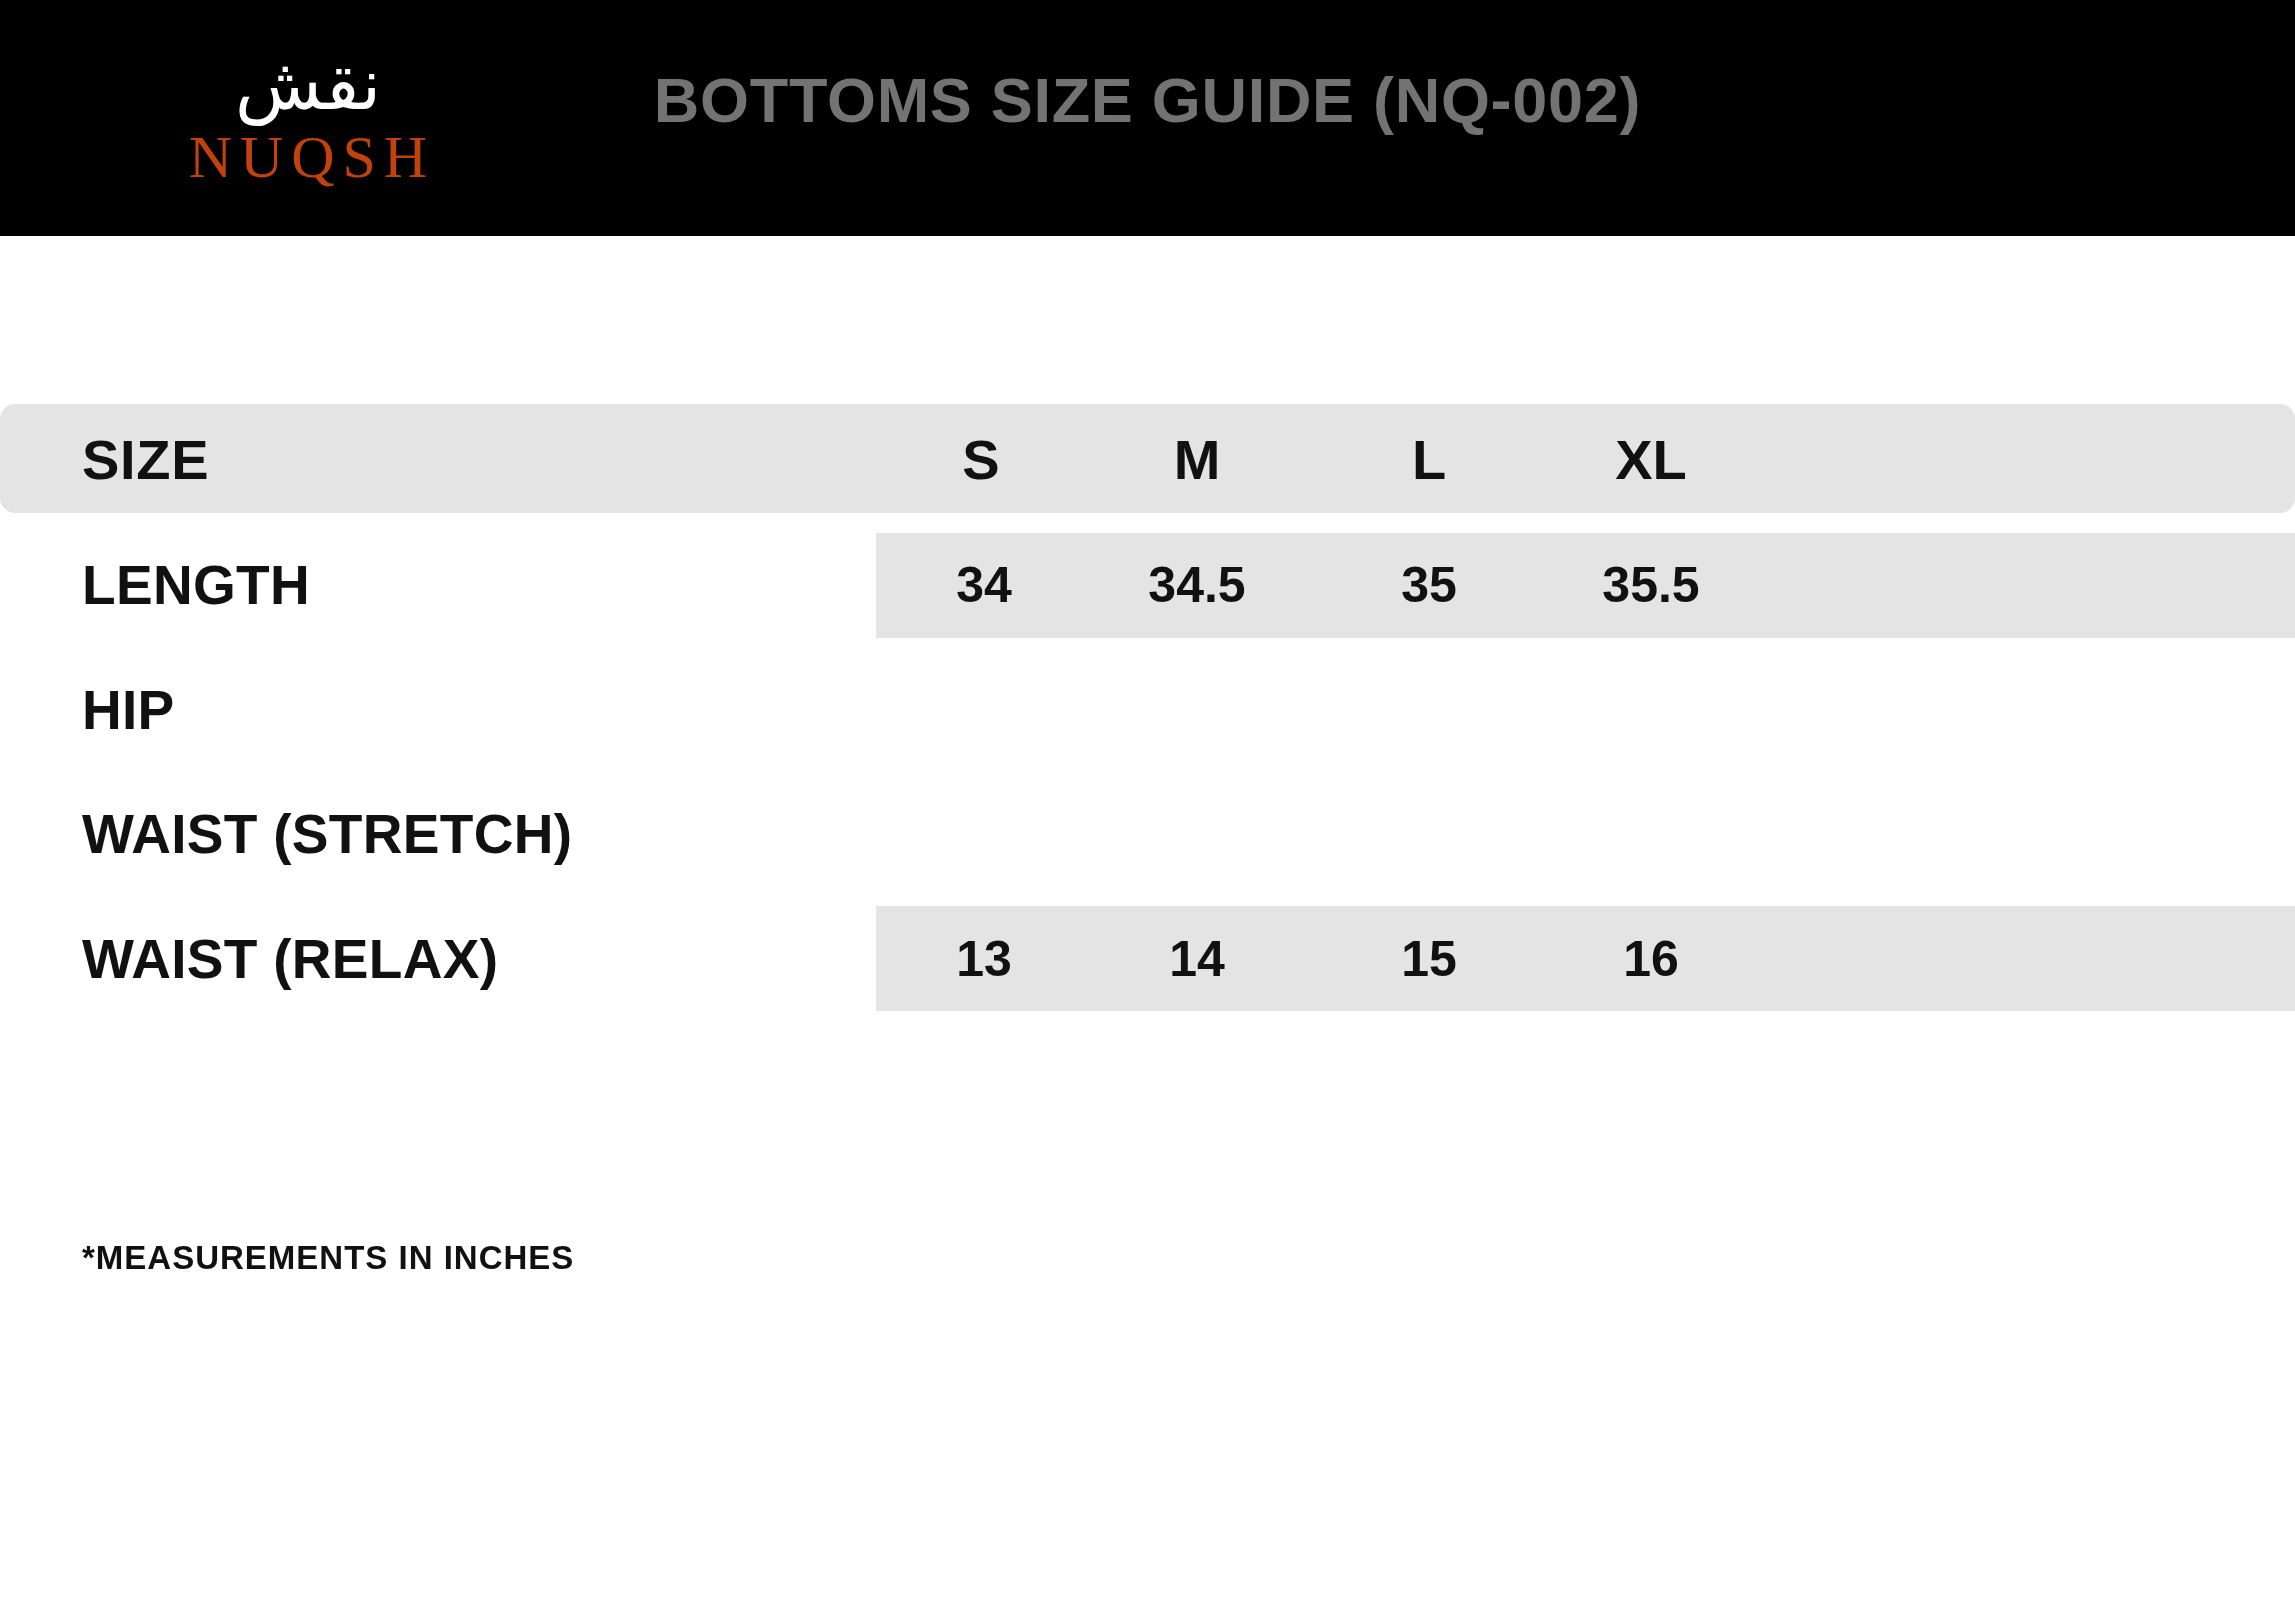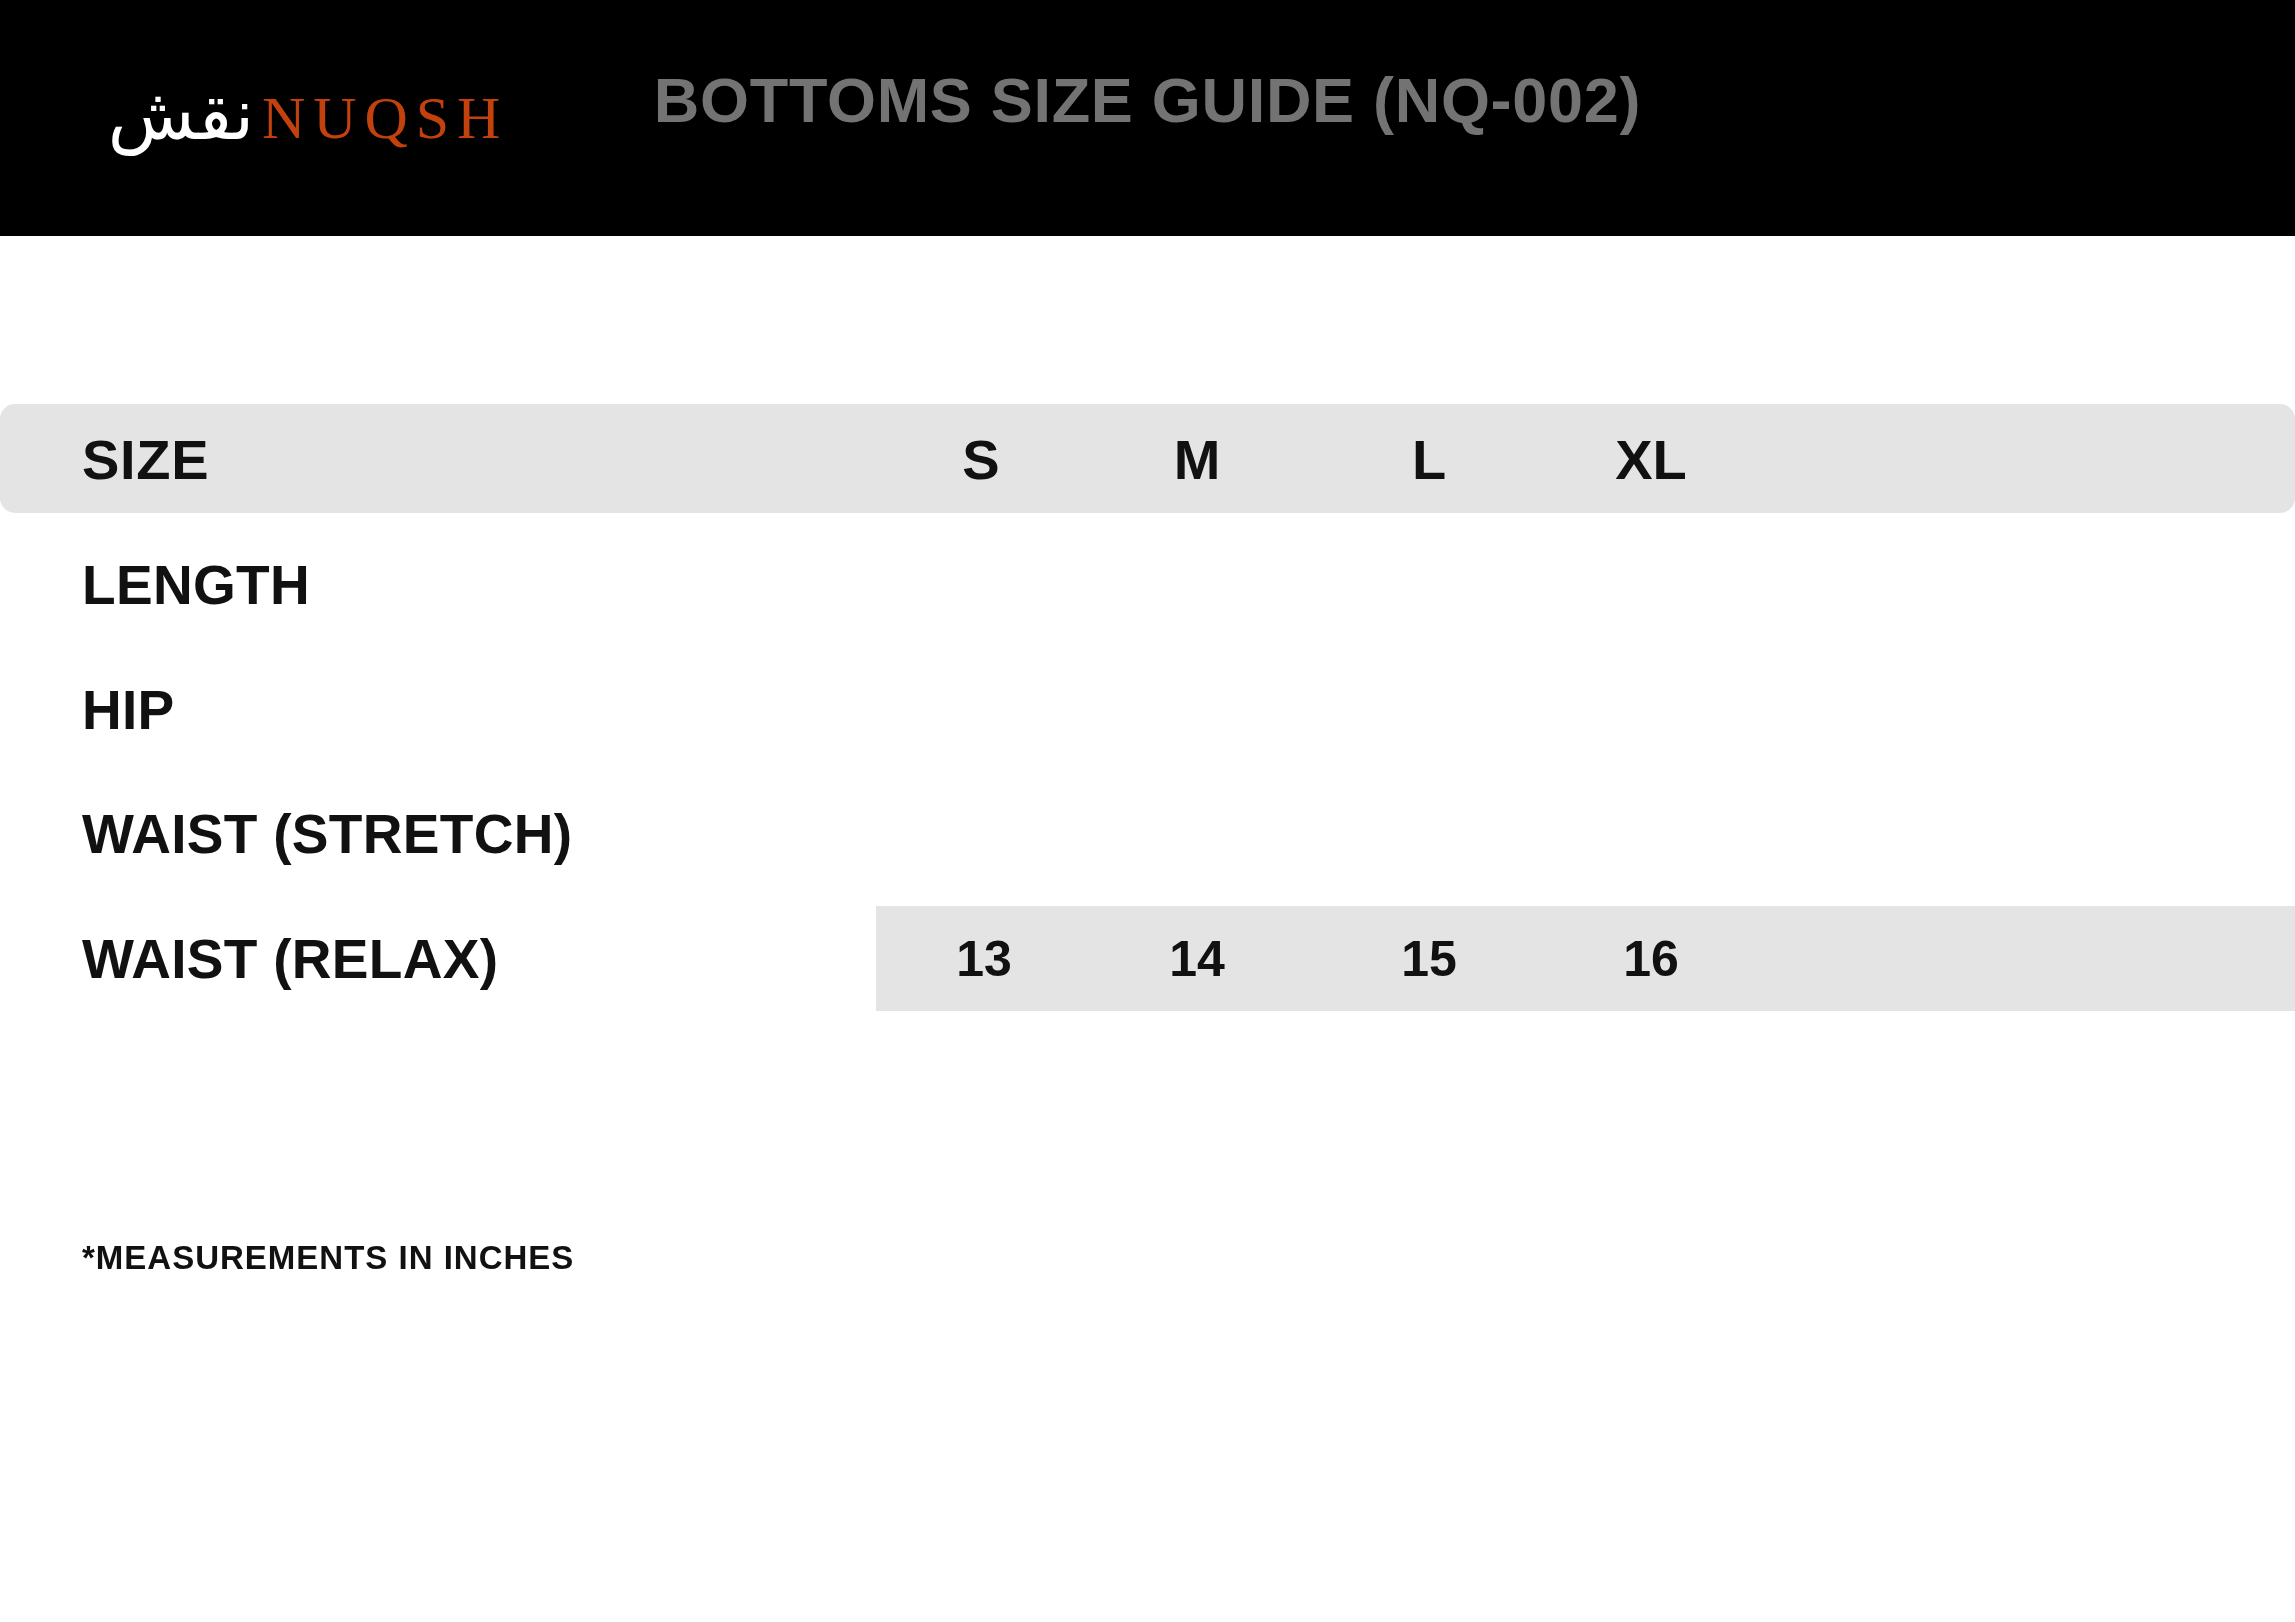--- a/index.html
+++ b/index.html
@@ -24,21 +24,21 @@
     width: 2295px;
     height: 236px;
     background: #000000;
     display: flex;
     align-items: center;
   }
   .brand-block {
     width: 458px;
     margin-left: 79px;
     display: flex;
-    flex-direction: row;
+    flex-direction: column;
     align-items: center;
     justify-content: center;
   }
   .brand-arabic {
     color: #ffffff;
     font-size: 71px;
     line-height: 1;
     letter-spacing: 1.3px;
     margin-bottom: 6.5px;
     font-family: "DejaVu Sans", sans-serif;
@@ -168,20 +168,26 @@
       <div class="cell c1">M</div>
       <div class="cell c2">L</div>
       <div class="cell c3">XL</div>
     </div>
   </div>
 
   <div class="row-gap"></div>
 
   <div class="row data-row">
     <div class="label">LENGTH</div>
+    <div class="values">
+      <div class="cell c0">34</div>
+      <div class="cell c1">34.5</div>
+      <div class="cell c2">35</div>
+      <div class="cell c3">35.5</div>
+    </div>
   </div>
 
   <div class="row-gap"></div>
 
   <div class="row data-row">
     <div class="label">HIP</div>
   </div>
 
   <div class="row-gap"></div>
 

